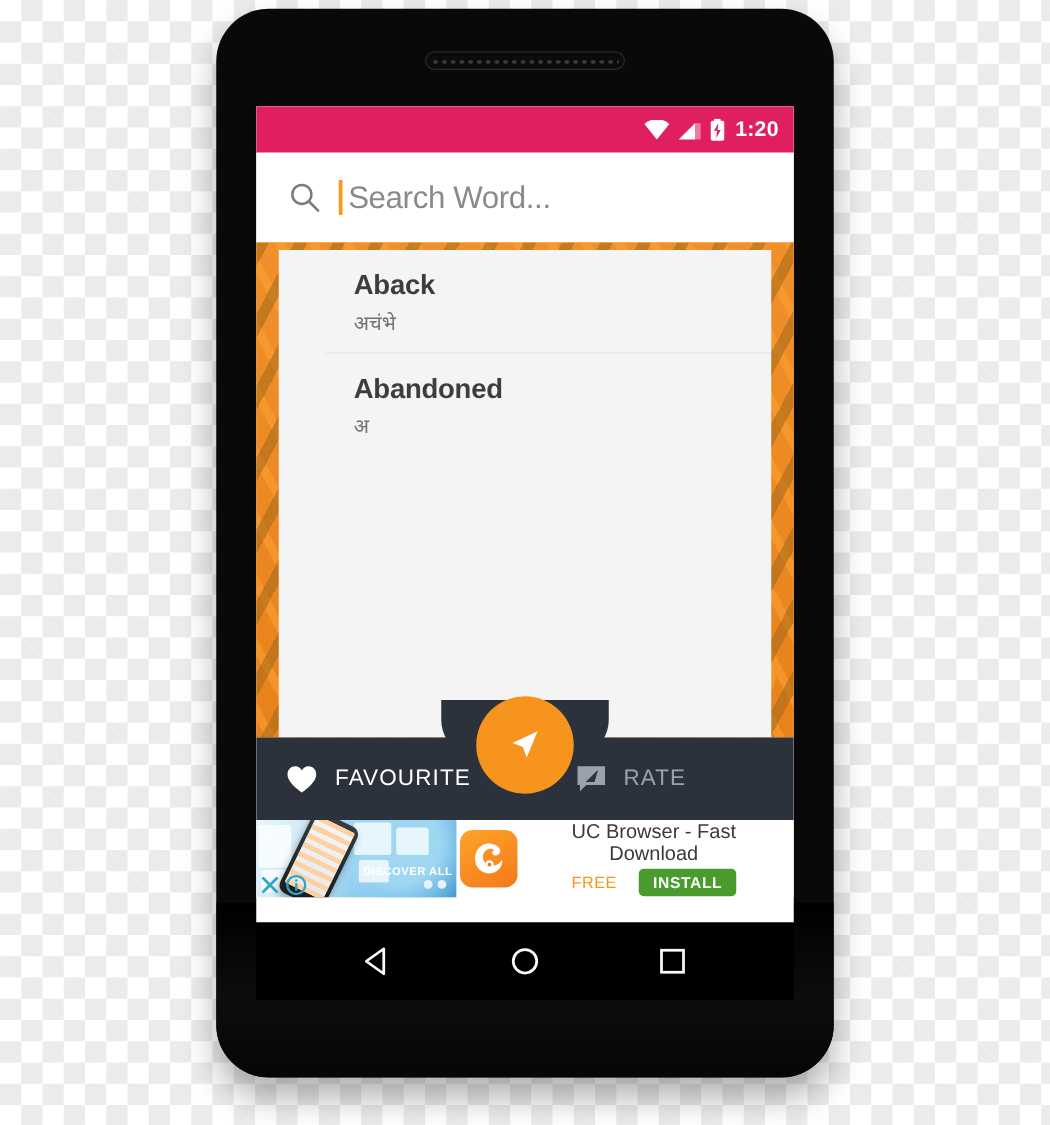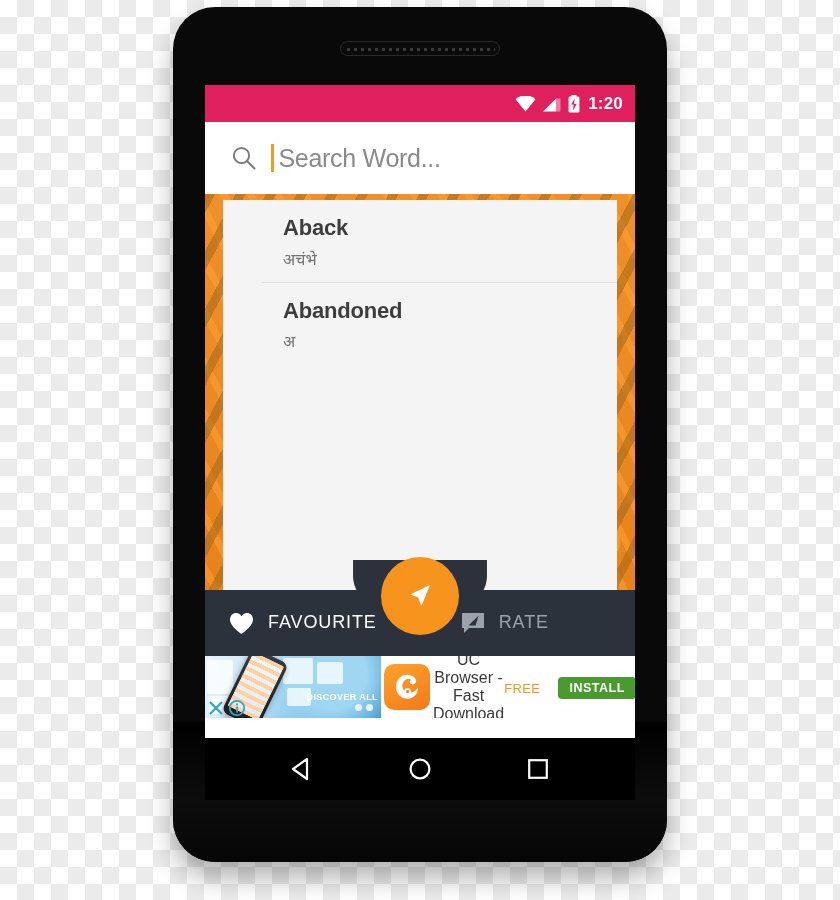--- a/index.html
+++ b/index.html
@@ -232,21 +232,21 @@
   #ad-banner {
     position: relative;
     height: 62px;
     background: #ffffff;
     display: flex;
     align-items: stretch;
     overflow: hidden;
   }
   #ad-image {
     position: relative;
-    width: 176px;
+    width: 160px;
     flex: 0 0 auto;
     background:
       radial-gradient(circle at 72% 30%, #9fd6f2 0 26%, rgba(159,214,242,0) 60%),
       linear-gradient(110deg, #eaf6fc 0%, #bfe2f5 38%, #49a8e0 72%, #1f7fc4 100%);
     overflow: hidden;
   }
   .ad-card {
     position: absolute;
     background: rgba(255,255,255,.75);
     border-radius: 2px;
@@ -295,21 +295,21 @@
     display: flex; align-items: center; justify-content: center;
   }
   #ad-logo-tile {
     width: 46px; height: 46px;
     border-radius: 10px;
     background: linear-gradient(150deg,#ffa32b,#f3791a);
     display: flex; align-items: center; justify-content: center;
   }
   #ad-text {
     flex: 1 1 auto;
-    display: flex; flex-direction: row;
+    display: flex; flex-direction: column;
     align-items: center; justify-content: center;
     padding-right: 6px;
   }
   #ad-title {
     font-size: 16px;
     color: #3a3a3a;
     text-align: center;
     line-height: 1.12;
     max-width: 180px;
   }

